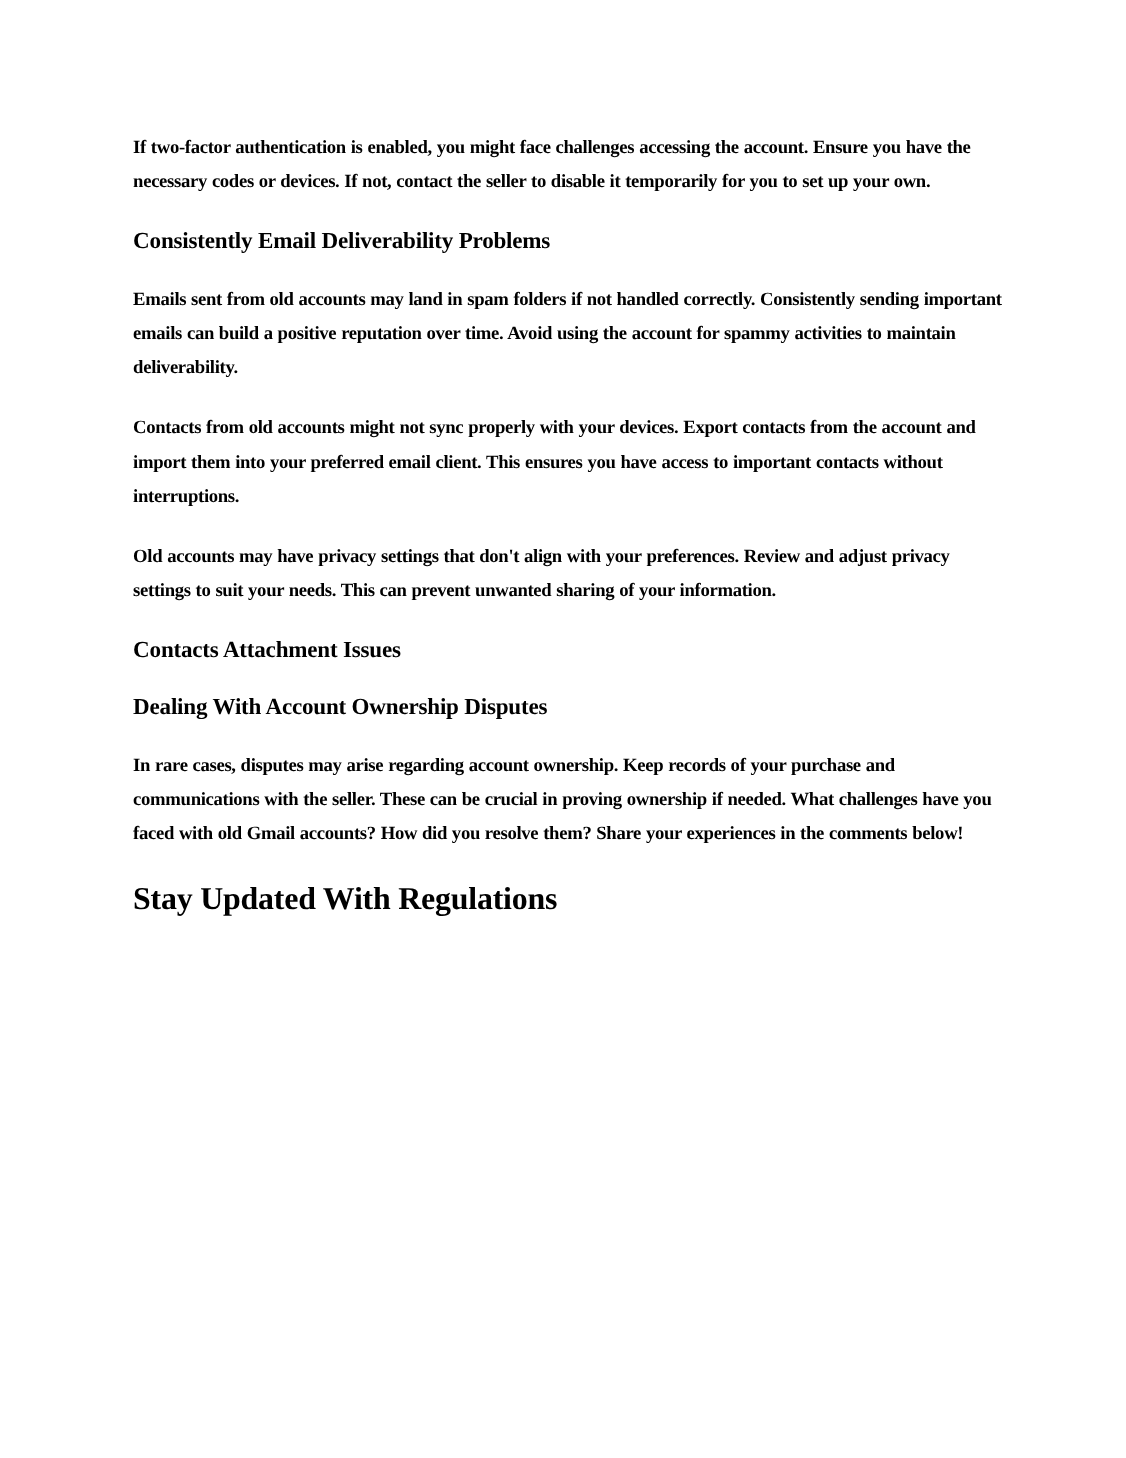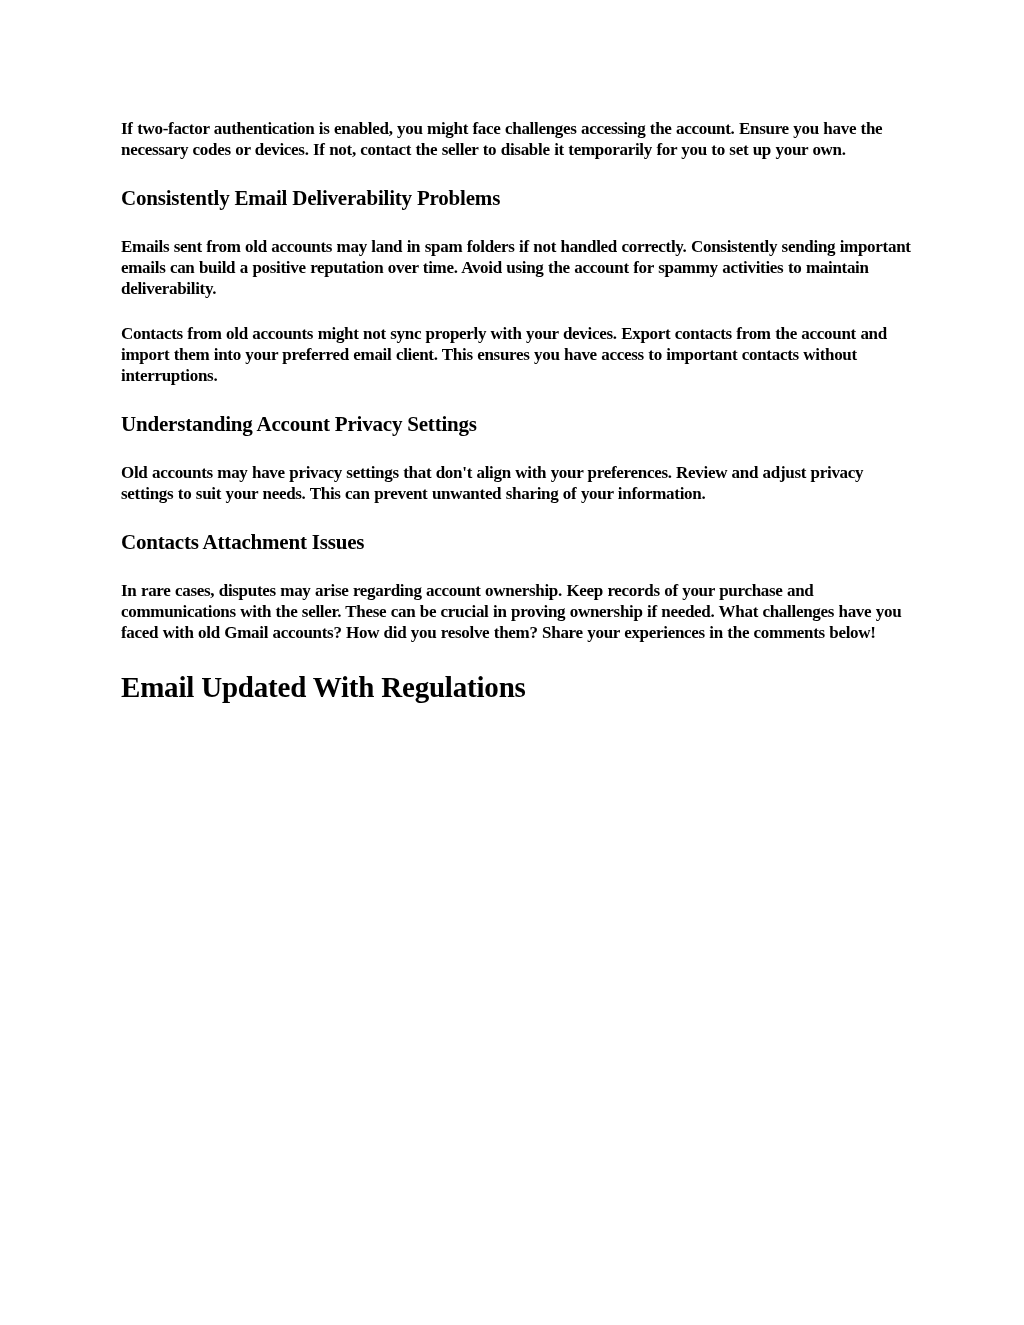--- a/index.html
+++ b/index.html
@@ -19,21 +19,21 @@
     width: 1024px;
     height: 1325px;
     padding: 118px 113px 0 121px;
   }
   .article-body {
     width: 790px;
   }
   .body-paragraph {
     font-size: 17px;
     font-weight: 700;
-    line-height: 21px;
+    line-height: 31px;
     letter-spacing: -0.3px;
     word-spacing: 0.5px;
     margin: 0 0 24px 0;
     text-rendering: optimizeLegibility;
   }
   .sub-heading {
     font-size: 21px;
     font-weight: 700;
     line-height: 28px;
     letter-spacing: -0.2px;
@@ -49,19 +49,19 @@
 </style>
 </head>
 <body>
 
 <div class="page">
   <article class="article-body">
       <p class="body-paragraph">If two-factor authentication is enabled, you might face challenges accessing the account. Ensure you have the necessary codes or devices. If not, contact the seller to disable it temporarily for you to set up your own.</p>
       <h3 class="sub-heading">Consistently Email Deliverability Problems</h3>
       <p class="body-paragraph">Emails sent from old accounts may land in spam folders if not handled correctly. Consistently sending important emails can build a positive reputation over time. Avoid using the account for spammy activities to maintain deliverability.</p>
       <p class="body-paragraph">Contacts from old accounts might not sync properly with your devices. Export contacts from the account and import them into your preferred email client. This ensures you have access to important contacts without interruptions.</p>
-      <h3 class="sub-heading">Understanding Account Privacy Settings</h3>
       <p class="body-paragraph">Old accounts may have privacy settings that don't align with your preferences. Review and adjust privacy settings to suit your needs. This can prevent unwanted sharing of your information.</p>
       <h3 class="sub-heading">Contacts Attachment Issues</h3>
+      <h3 class="sub-heading">Dealing With Account Ownership Disputes</h3>
       <p class="body-paragraph">In rare cases, disputes may arise regarding account ownership. Keep records of your purchase and communications with the seller. These can be crucial in proving ownership if needed. What challenges have you faced with old Gmail accounts? How did you resolve them? Share your experiences in the comments below!</p>
-      <h2 class="major-heading">Email Updated With Regulations</h2>
+      <h2 class="major-heading">Stay Updated With Regulations</h2>
     </article>
 </div>
 
 </body></html>

